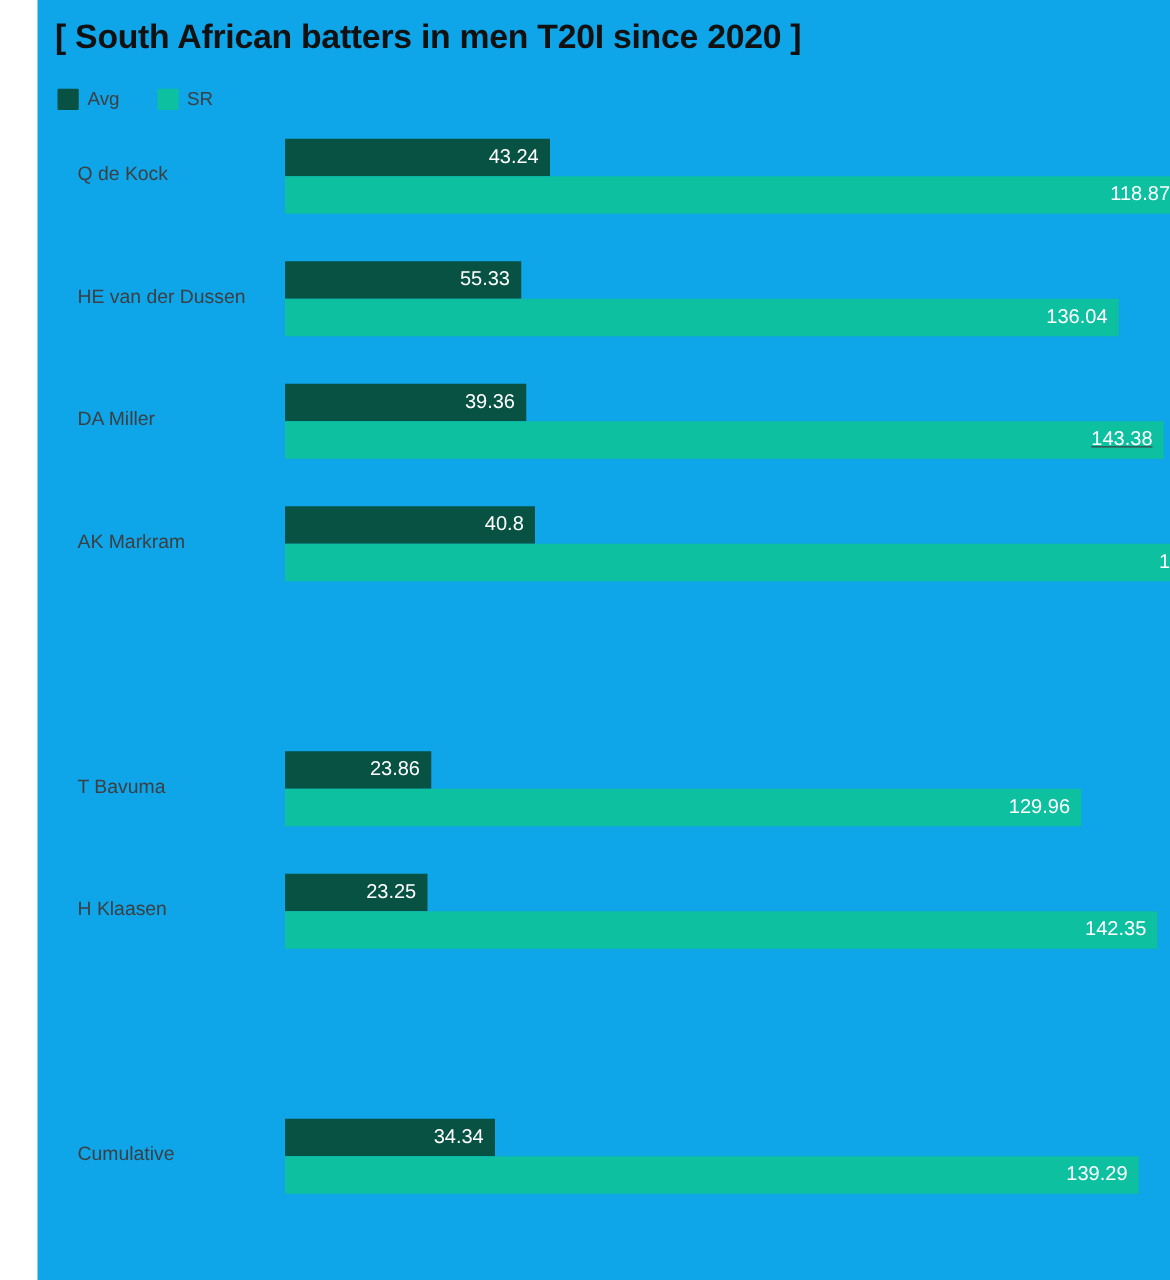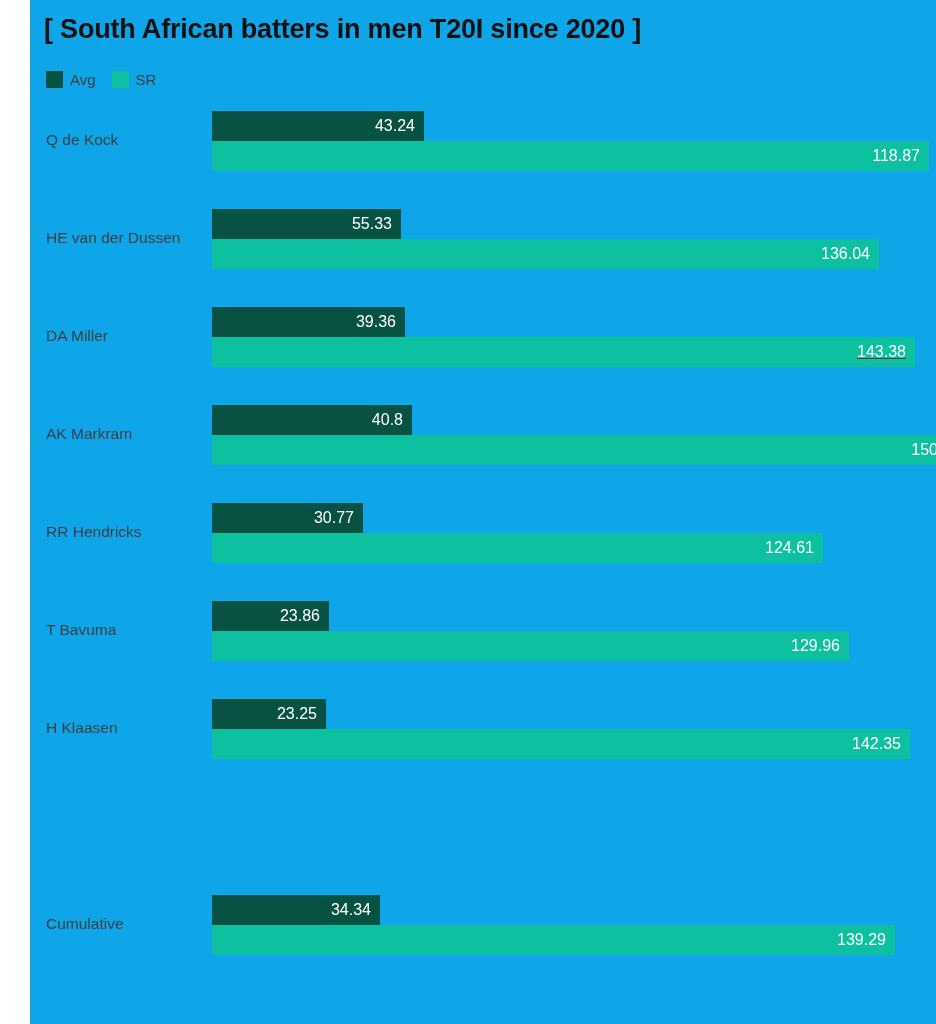--- a/index.html
+++ b/index.html
@@ -35,21 +35,21 @@
     white-space: nowrap;
   }
 
   
   .legend {
     position: absolute;
     left: 16px;
     top: 70px;
     display: flex;
     align-items: center;
-    gap: 16px;
+    gap: 30px;
     height: 18px;
   }
   .legend-item {
     display: flex;
     align-items: center;
     gap: 7px;
   }
   .legend-swatch {
     width: 17px;
     height: 17px;
@@ -65,21 +65,21 @@
   
   .plot {
     position: absolute;
     left: 0;
     top: 96px;
     width: 936px;
     height: 920px;
   }
   .row {
     position: absolute;
-    left: 0;
+    left: 16px;
     width: 816px;
     height: 62px;
     padding-left: 44px;
   }
   .row-label {
     position: absolute;
     left: 16px;
     top: 20px;
     width: 160px;
     font-size: 15.5px;
@@ -175,31 +175,20 @@
         <div class="row-label">AK Markram</div>
         <div class="bars">
           <div class="bar avg" style="width: 200px; background: rgb(8, 82, 67);">
             <span class="bar-value">40.8</span>
           </div>
           <div class="bar sr" style="width: 735px; background: rgb(13, 192, 160);">
             <span class="bar-value">150</span>
           </div>
         </div>
       </div>
-      <div class="row" style="top: 406px;">
-        <div class="row-label">RR Hendricks</div>
-        <div class="bars">
-          <div class="bar avg" style="width: 151px; background: rgb(8, 82, 67);">
-            <span class="bar-value">30.77</span>
-          </div>
-          <div class="bar sr" style="width: 611px; background: rgb(13, 192, 160);">
-            <span class="bar-value">124.61</span>
-          </div>
-        </div>
-      </div>
       <div class="row" style="top: 504px;">
         <div class="row-label">T Bavuma</div>
         <div class="bars">
           <div class="bar avg" style="width: 117px; background: rgb(8, 82, 67);">
             <span class="bar-value">23.86</span>
           </div>
           <div class="bar sr" style="width: 637px; background: rgb(13, 192, 160);">
             <span class="bar-value">129.96</span>
           </div>
         </div>

